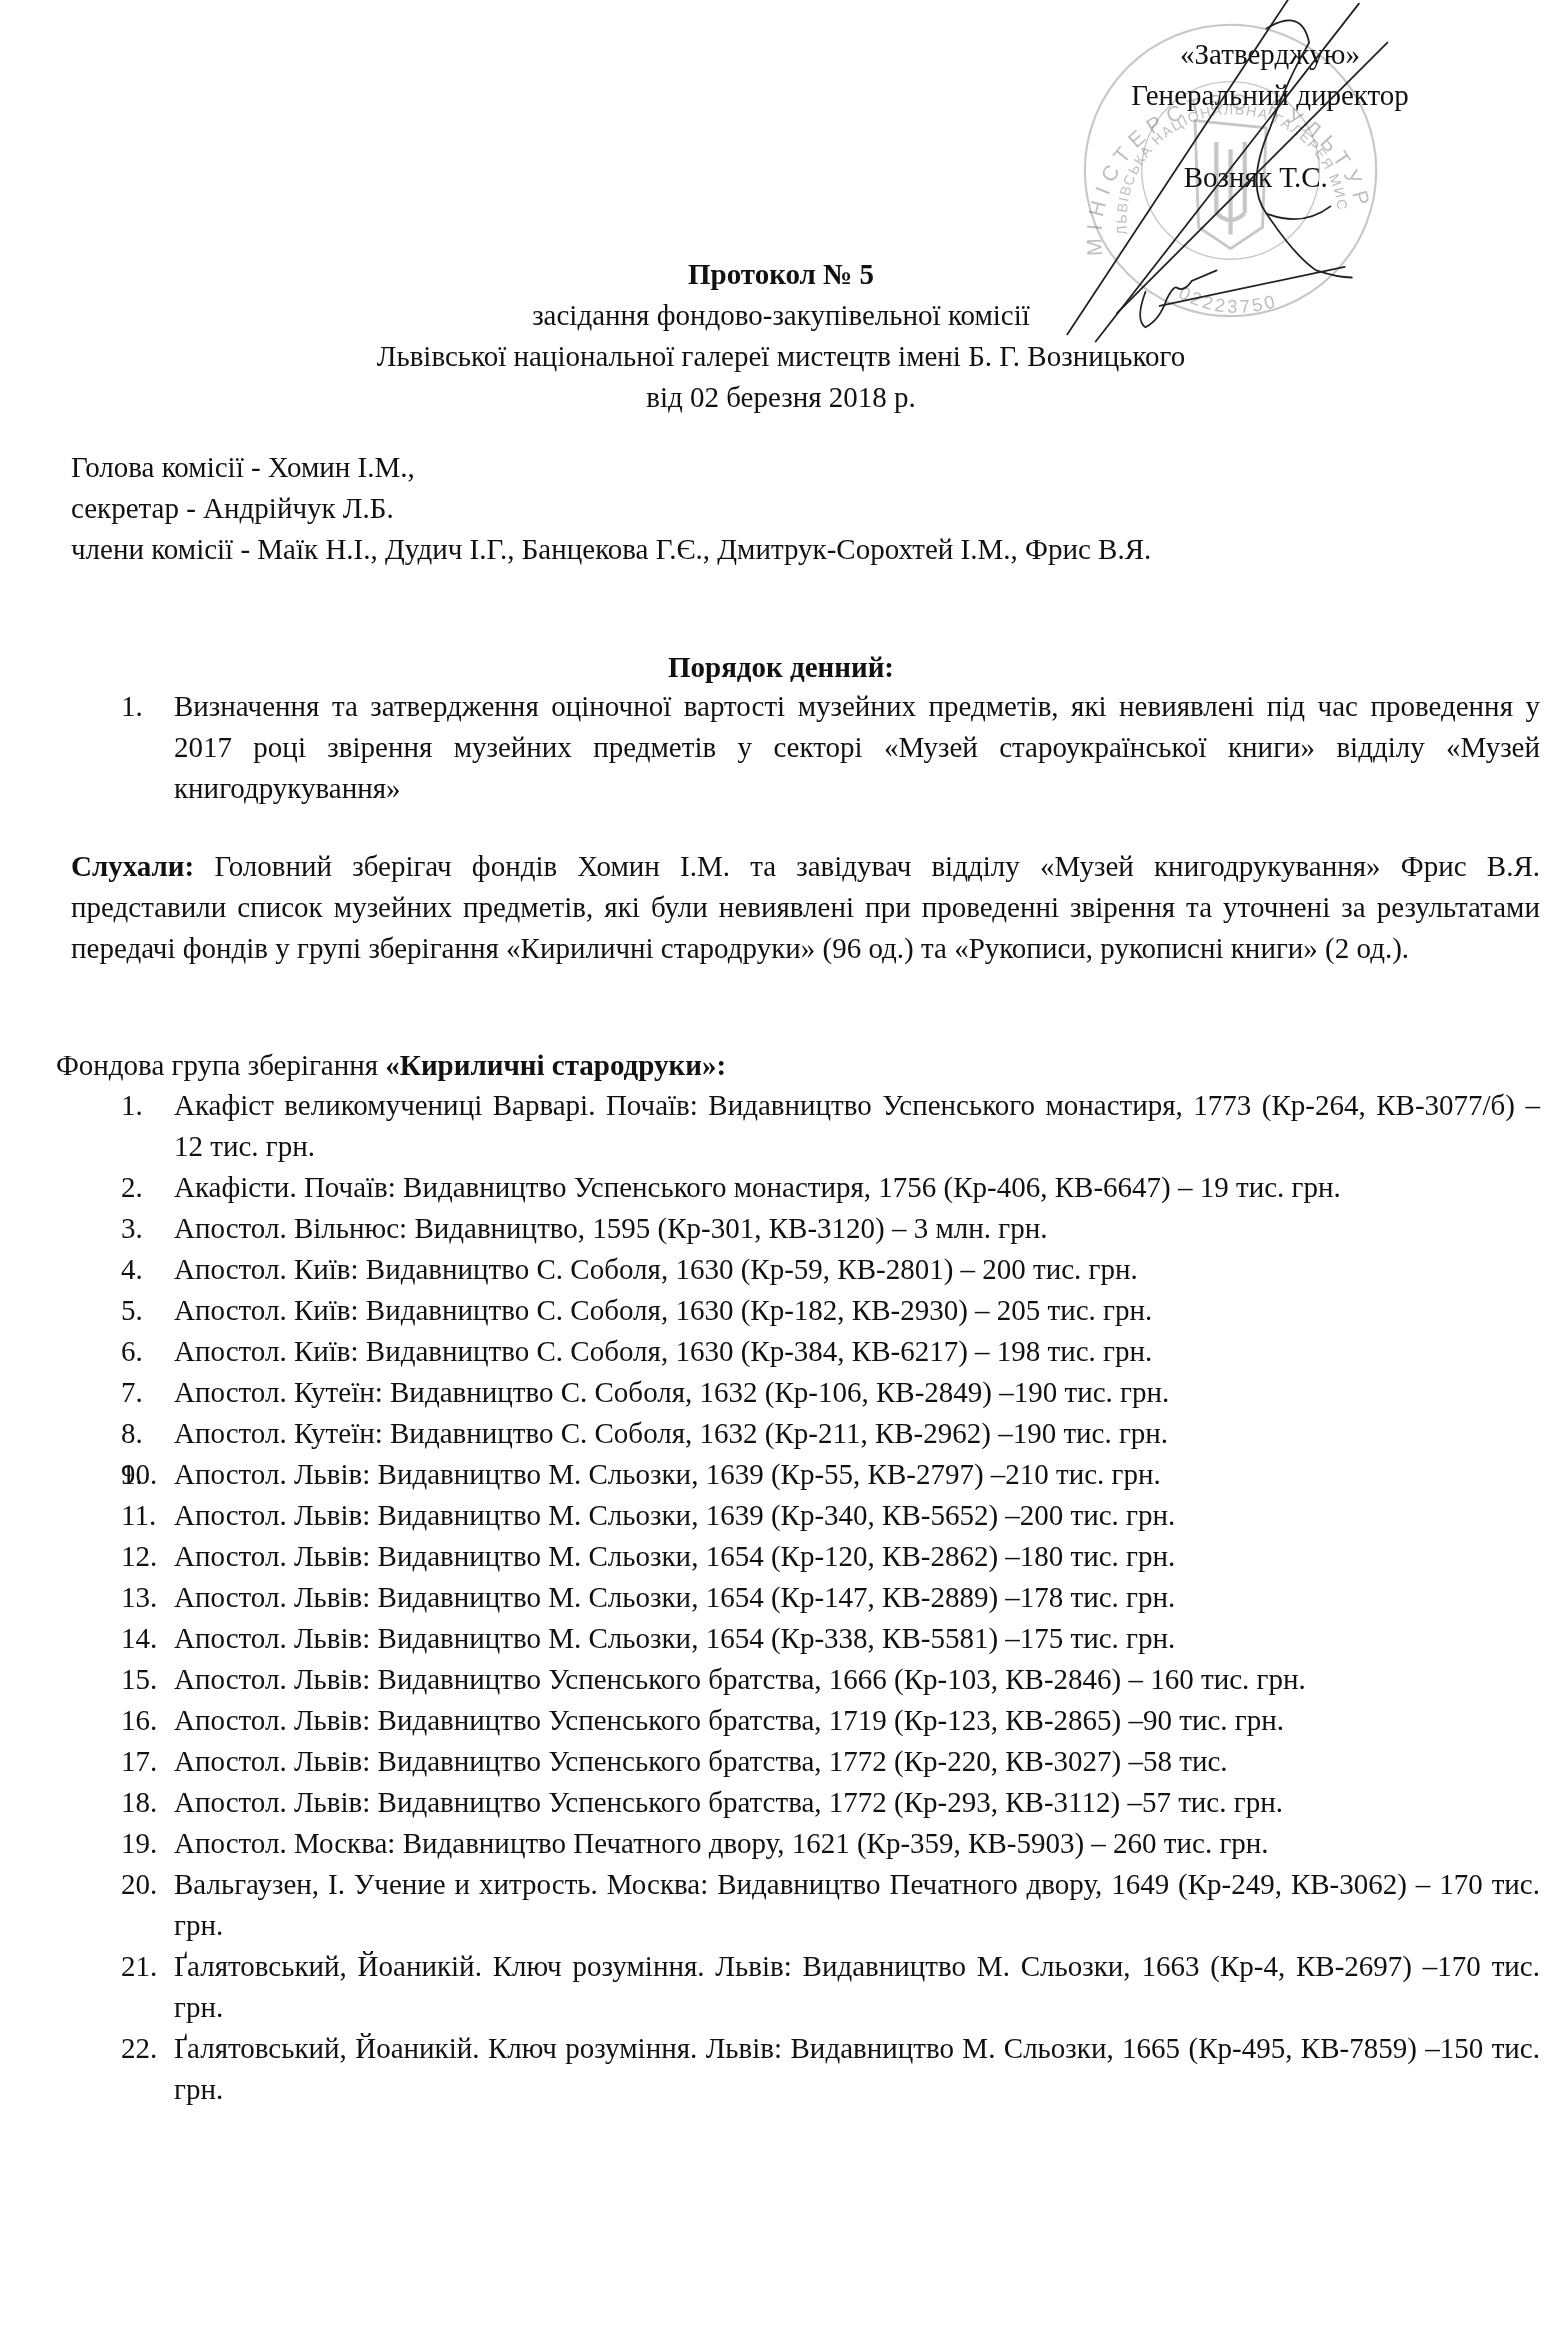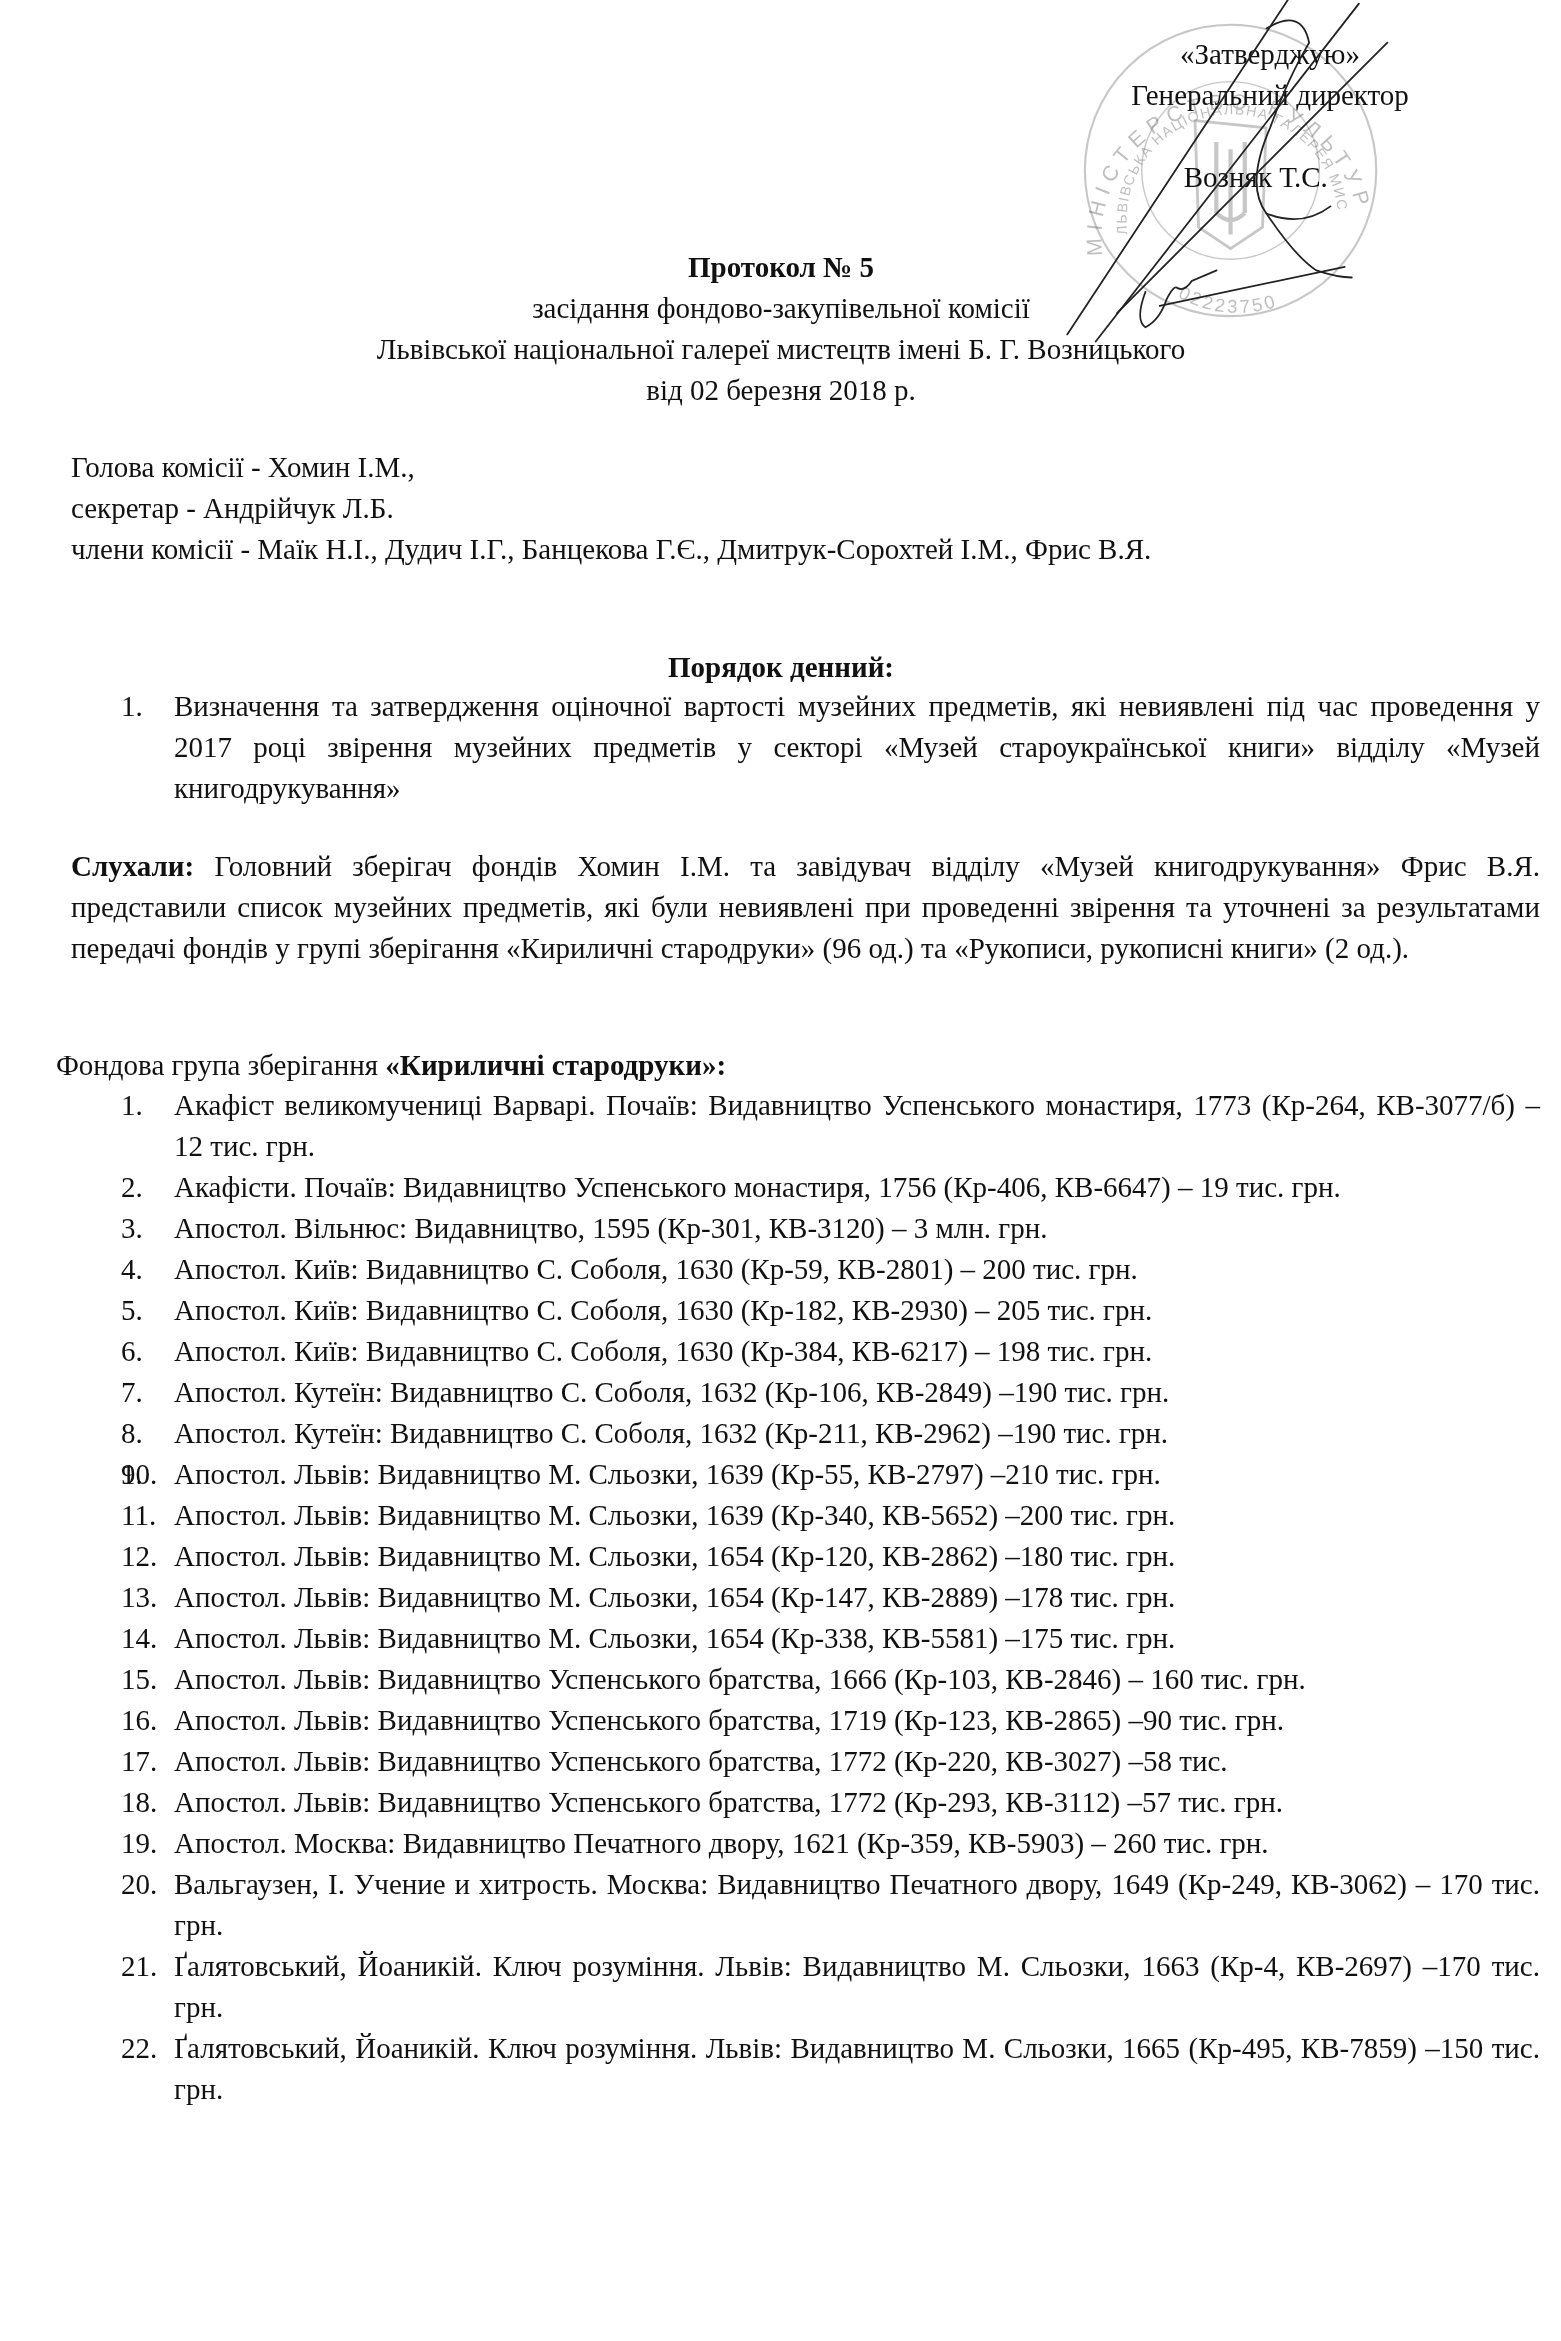--- a/index.html
+++ b/index.html
@@ -15,21 +15,21 @@
   }
   .stamp {
     position: absolute; left: 1060px; top: 21.3px; width: 334px; height: 306px;
   }
   .approve {
     position: absolute; right: 107px; top: 34px; text-align: center; width: 370px;
   }
   .approve .line { display: block; line-height: 41px; }
   .approve .signer { display: block; margin-top: 41px; text-align: center; padding-right: 28.4px; }
   .signature { position: absolute; left: 1053px; top: 0; width: 498px; height: 370px; pointer-events: none; }
-  .title-block { position: absolute; left: 0; width: 1562px; top: 247px; text-align: center; }
+  .title-block { position: absolute; left: 0; width: 1562px; top: 254px; text-align: center; }
   .title-block .t { display: block; }
   .title-block .bold { font-weight: bold; }
   .committee { position: absolute; left: 71px; top: 447px; width: 1422px; }
   .committee div { line-height: 41px; }
   .agenda-title { position: absolute; left: 0; width: 1562px; top: 647px; text-align: center; font-weight: bold; }
   .agenda-list { position: absolute; left: 71px; top: 686px; width: 1469px; }
   .listing { margin: 0; padding: 0; list-style: none; }
   .listing li { position: relative; padding-left: 103px; text-align: justify; line-height: 41px; }
   .listing li .num { position: absolute; left: 50px; top: 0; }
   .heard { position: absolute; left: 71px; top: 846px; width: 1469px; text-align: justify; line-height: 41px; }

